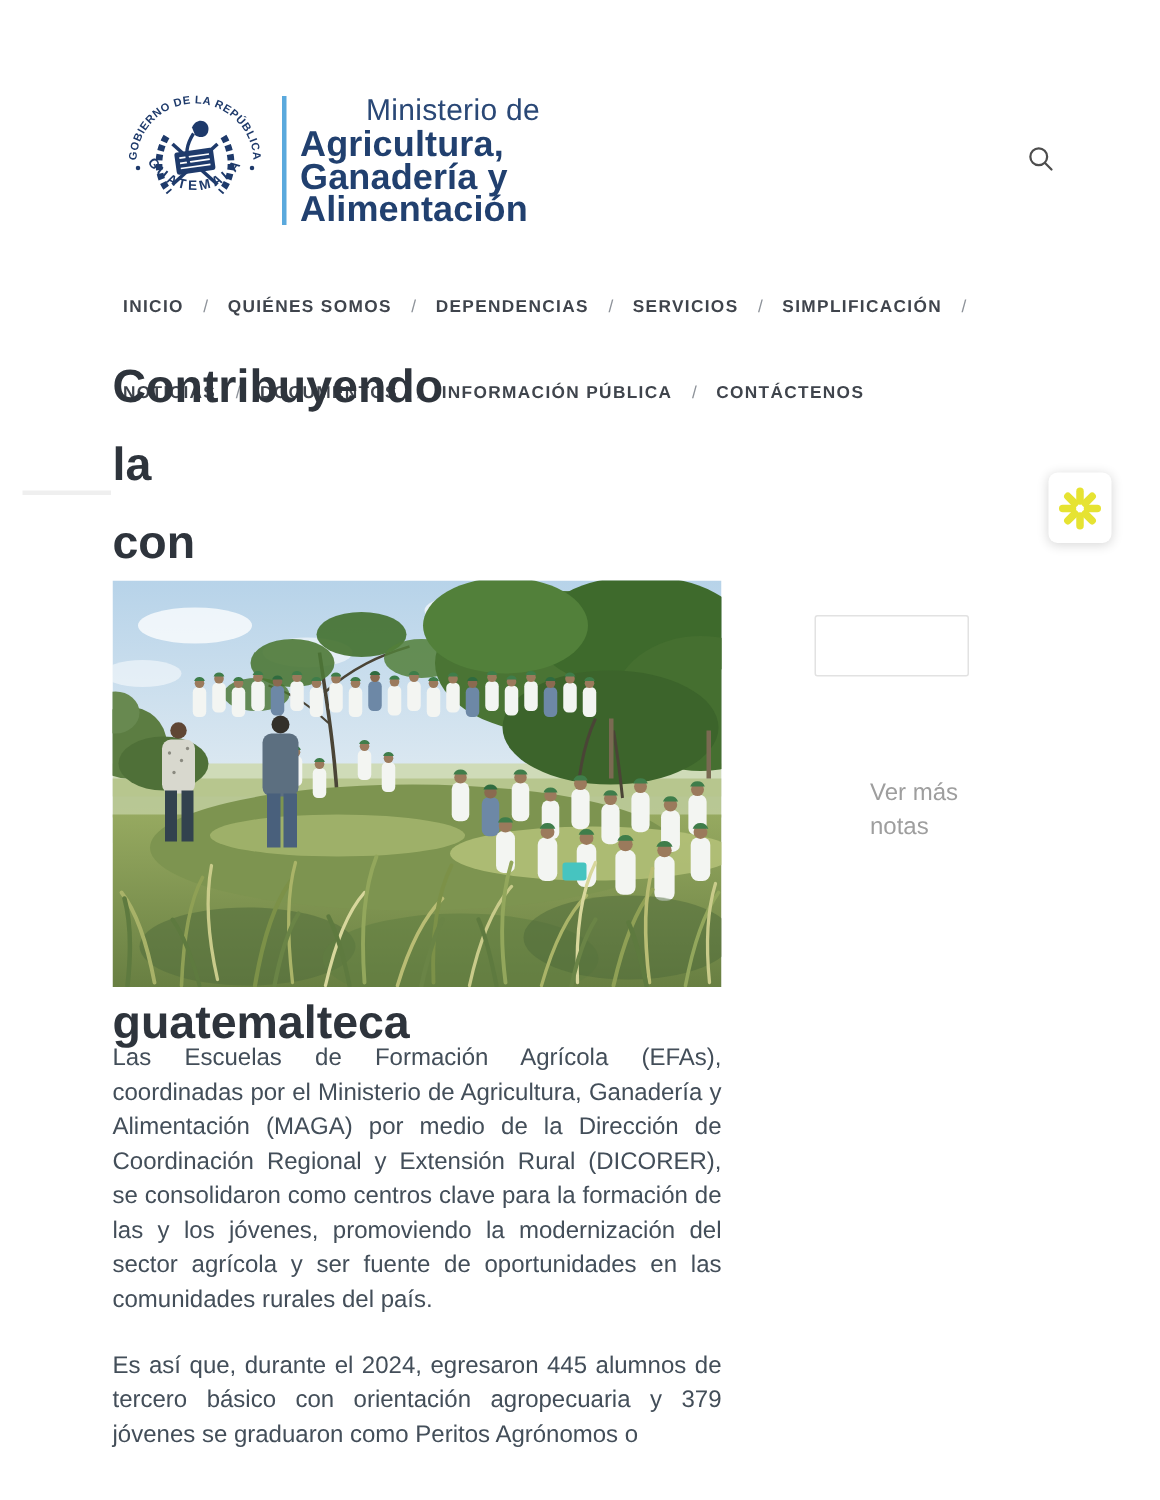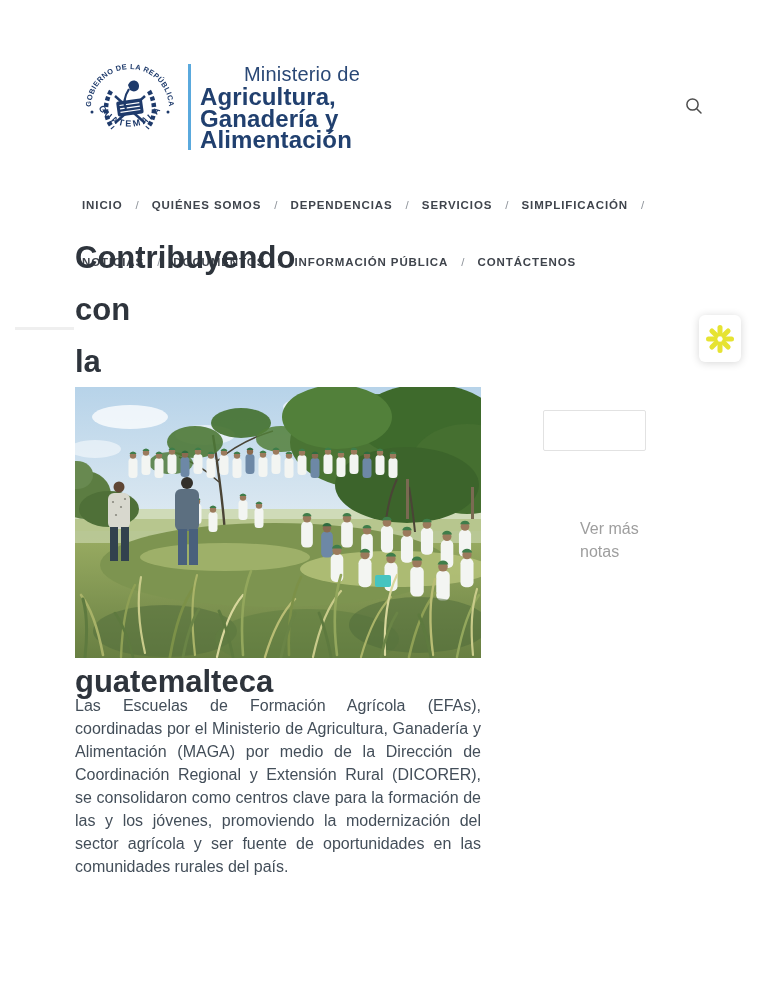--- a/index.html
+++ b/index.html
@@ -120,22 +120,22 @@
   <span class="nav-sep">/</span>
   <span class="nav-item">DOCUMENTOS</span>
   <span class="nav-sep">/</span>
   <span class="nav-item">INFORMACIÓN PÚBLICA</span>
   <span class="nav-sep">/</span>
   <span class="nav-item">CONTÁCTENOS</span>
 </nav>
 
 <h1 id="title-top" class="abs">
   <span>Contribuyendo</span>
+  <span>la</span>
   <span>con</span>
-  <span>la</span>
 </h1>
 <div id="stray-rule" class="abs"></div>
 
 <div id="photo" class="abs">
 <svg width="406" height="271" viewBox="0 0 406 271" xmlns="http://www.w3.org/2000/svg">
   <defs>
     <linearGradient id="sky" x1="0" y1="0" x2="0" y2="1">
       <stop offset="0" stop-color="#b7d3e9"></stop>
           <stop offset="1" stop-color="#e9f0f4"></stop>
     </linearGradient>
@@ -318,20 +318,21 @@
     <path d="M306,270 q6,-28 16,-44" stroke="#6a8446" stroke-width="2.8"></path>
     <path d="M356,270 q-6,-28 -12,-42" stroke="#5e7a3f" stroke-width="3"></path>
   </g>
 </svg>
 </div>
 
 <h1 id="title-bottom" class="abs">guatemalteca</h1>
 
 <div id="article-body" class="abs">
   <p>Las Escuelas de Formación Agrícola (EFAs), coordinadas por el Ministerio de Agricultura, Ganadería y Alimentación (MAGA) por medio de la Dirección de Coordinación Regional y Extensión Rural (DICORER), se consolidaron como centros clave para la formación de las y los jóvenes, promoviendo la modernización del sector agrícola y ser fuente de oportunidades en las comunidades rurales del país.</p>
+  <p>Es así que, durante el 2024, egresaron 445 alumnos de tercero básico con orientación agropecuaria y 379 jóvenes se graduaron como Peritos Agrónomos o</p>
 </div>
 
 <div id="search-label" class="abs">Buscar</div>
 <input id="sidebar-search-input" class="abs" type="text" value="" style="">
 <div id="more-notes" class="abs">Ver más notas</div>
 
 <button id="a11y-btn" class="abs">
   <svg width="30" height="30" viewBox="0 0 30 30" xmlns="http://www.w3.org/2000/svg">
     <g stroke="#e6e332" stroke-width="5" stroke-linecap="round">
       <line x1="15" y1="3.5" x2="15" y2="10"></line>

